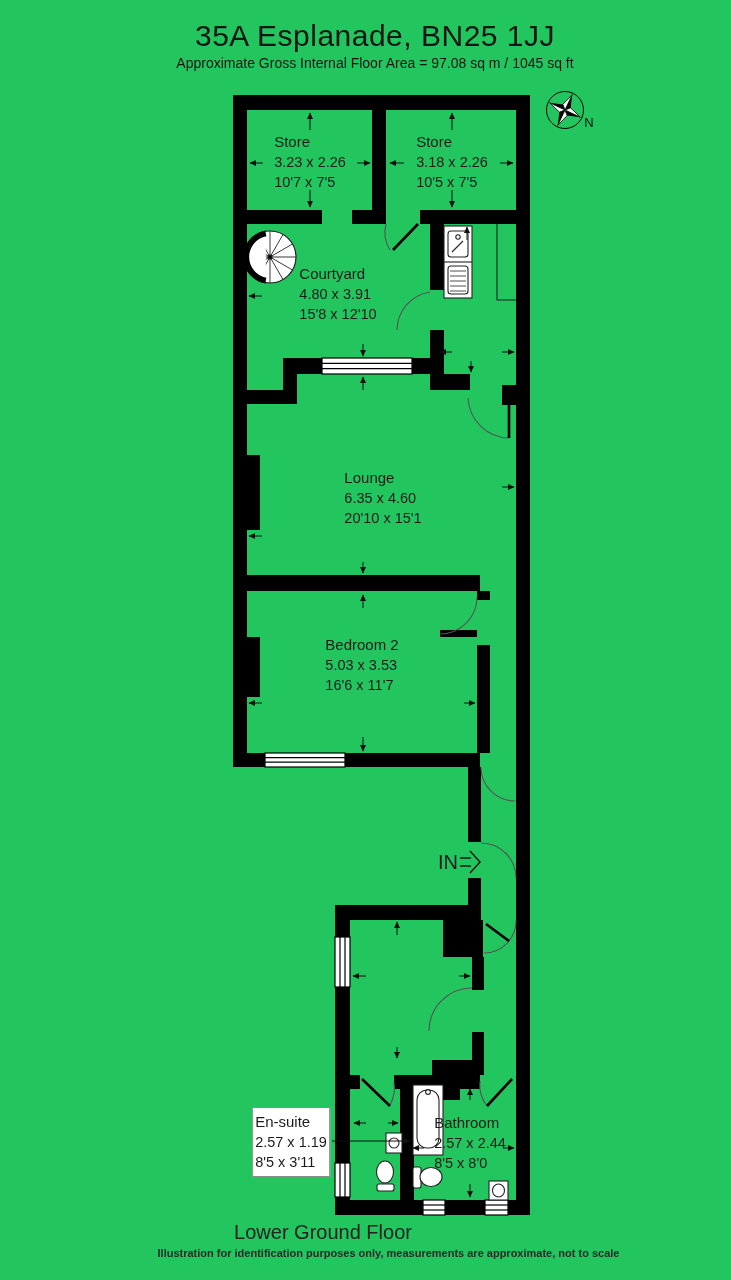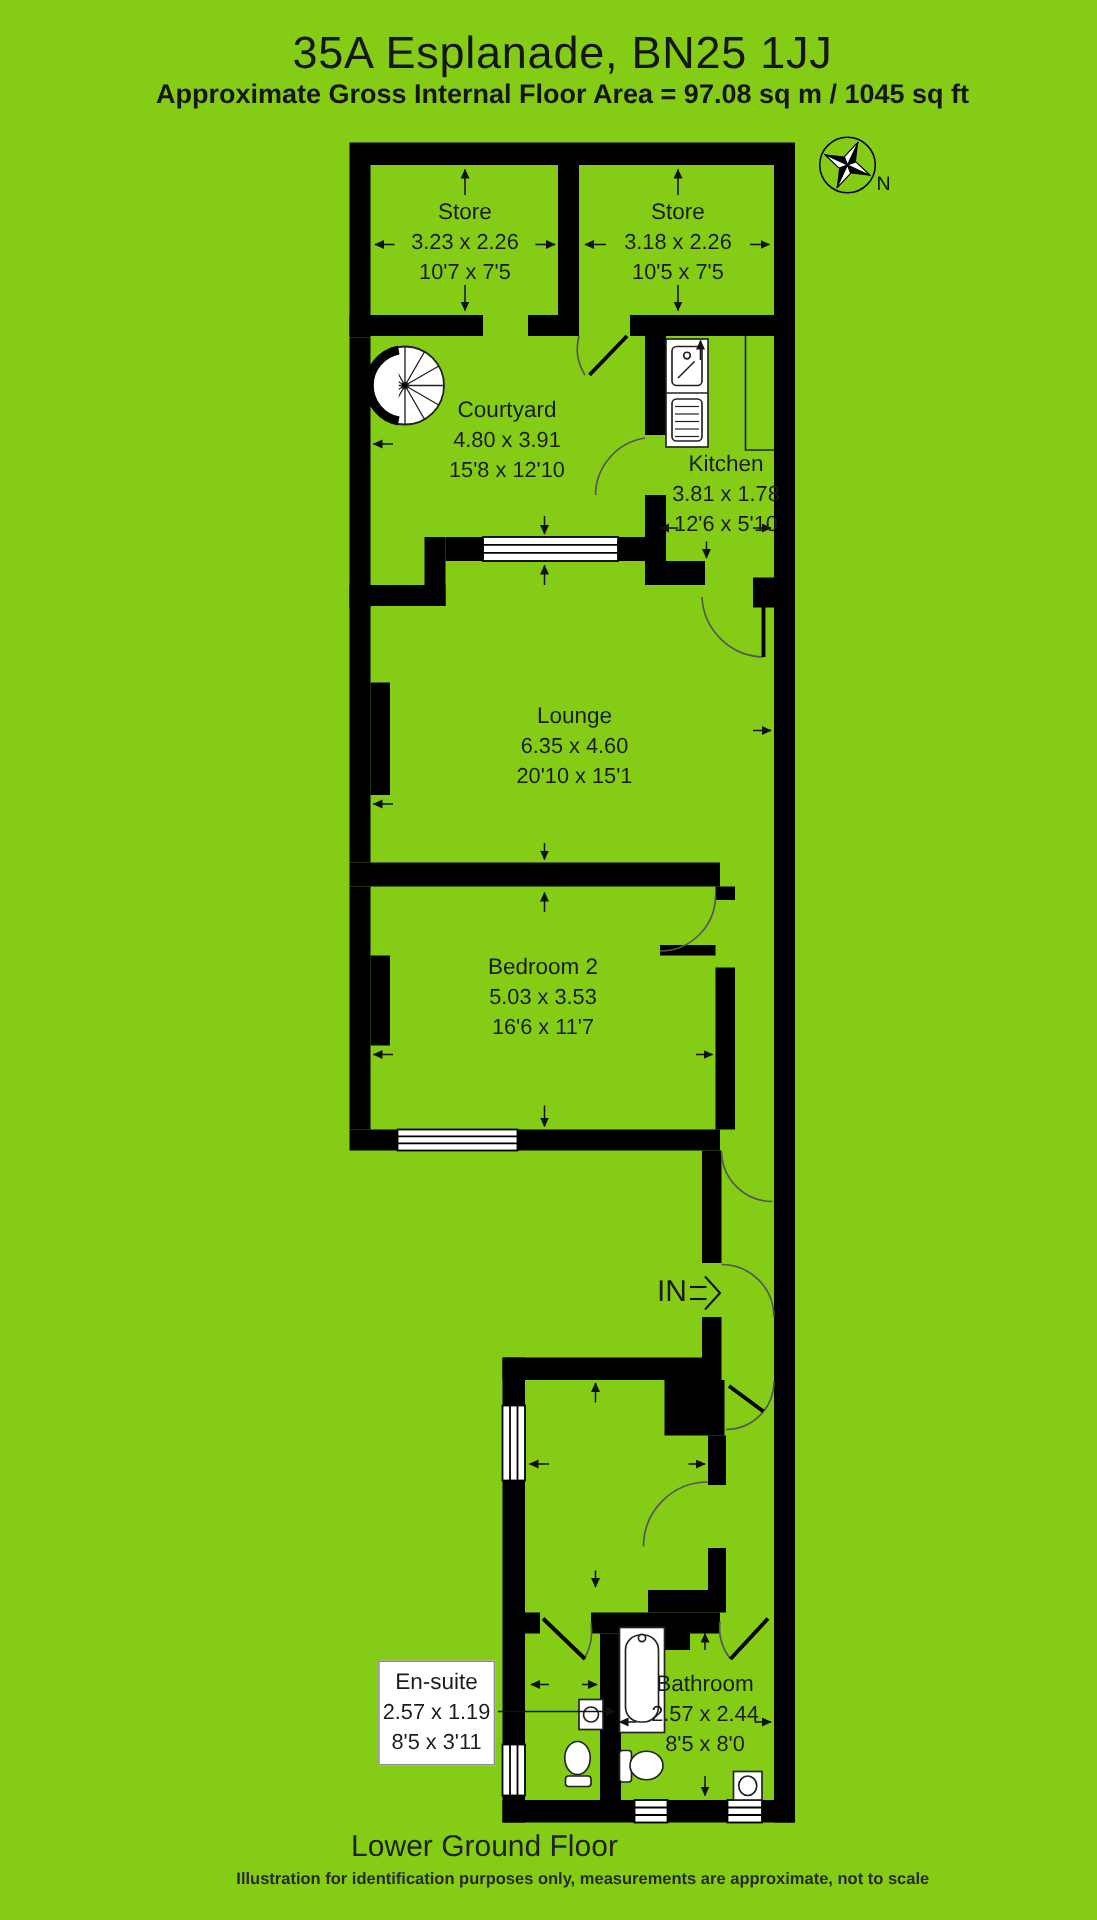--- a/index.html
+++ b/index.html
@@ -1,30 +1,30 @@
 <!DOCTYPE html>
 <html><head>
 <meta charset="utf-8">
 <style>
   html,body { margin:0; padding:0; background:#fff; }
   .page {
-    position:relative; width:731px; height:1280px; background:#84cc16;
+    position:relative; width:731px; height:1280px; background:#22c55e;
     font-family:"Liberation Sans", sans-serif; color:#111; overflow:hidden;
   }
   .title {
     position:absolute; left:375px; top:36px; transform:translate(-50%,-50%);
     font-size:30px; font-weight:400; letter-spacing:0.5px; white-space:nowrap; color:#161616;
   }
   .subtitle {
     position:absolute; left:375px; top:63px; transform:translate(-50%,-50%);
-    font-size:18px; font-weight:700; white-space:nowrap; color:#161616;
+    font-size:14px; font-weight:400; white-space:nowrap; color:#161616;
   }
   .plan-svg { position:absolute; left:0; top:0; }
   .room-label {
-    position:absolute; transform:translate(-50%,-50%); text-align:center;
+    position:absolute; transform:translate(-50%,-50%); 
     font-size:14.5px; line-height:20px; white-space:nowrap; color:#1c1c1c;
   }
   .room-label .rname { font-size:15px; }
   .boxed { border:1px solid #8d8d8d; padding:4px 2px; background:#fff; }
   .in-label {
     position:absolute; transform:translate(-100%,-50%); font-size:20px; color:#1c1c1c;
   }
   .north-label {
     position:absolute; transform:translate(-50%,-50%); font-size:13px; font-weight:400; color:#111;
   }
@@ -277,25 +277,20 @@
     <div>3.18 x 2.26</div>
     <div>10'5 x 7'5</div>
   </div>
 
   <div class="room-label" style="left:338px; top:294px">
     <div class="rname">Courtyard</div>
     <div>4.80 x 3.91</div>
     <div>15'8 x 12'10</div>
   </div>
 
-  <div class="room-label" style="left:484px; top:330px">
-    <div class="rname">Kitchen</div>
-    <div>3.81 x 1.78</div>
-    <div>12'6 x 5'10</div>
-  </div>
 
   <div class="room-label" style="left:383px; top:498px">
     <div class="rname">Lounge</div>
     <div>6.35 x 4.60</div>
     <div>20'10 x 15'1</div>
   </div>
 
   <div class="room-label" style="left:362px; top:665px">
     <div class="rname">Bedroom 2</div>
     <div>5.03 x 3.53</div>

